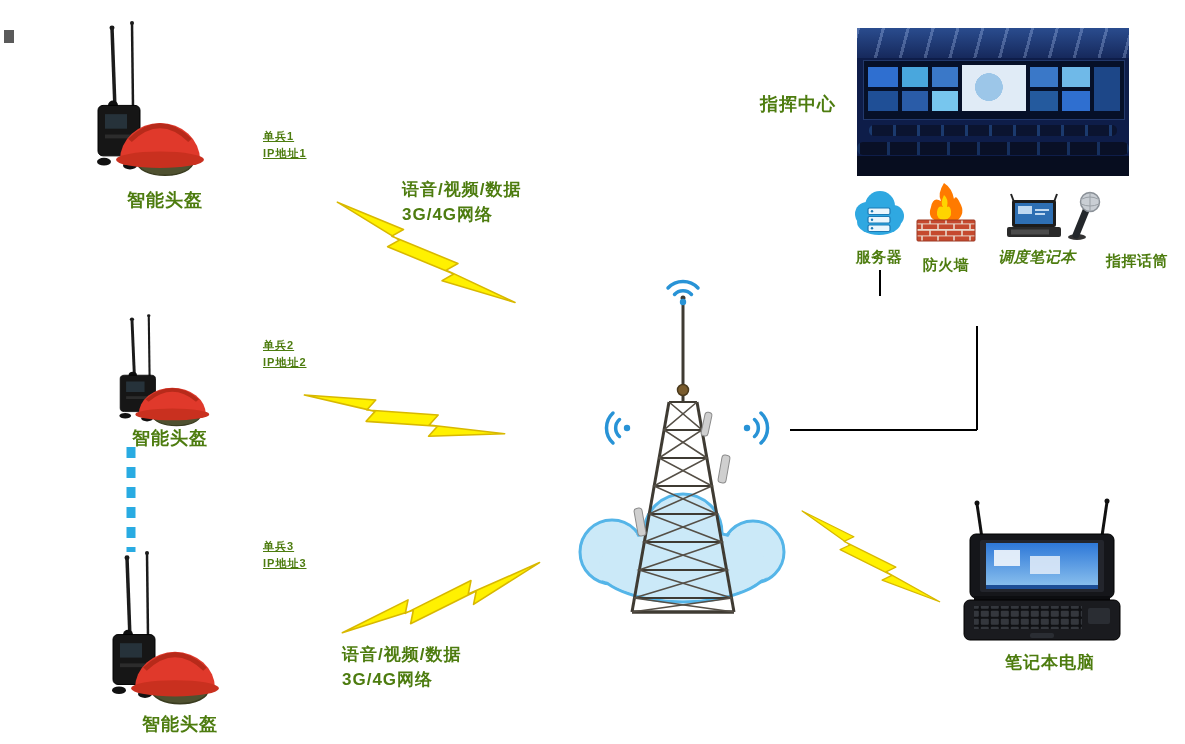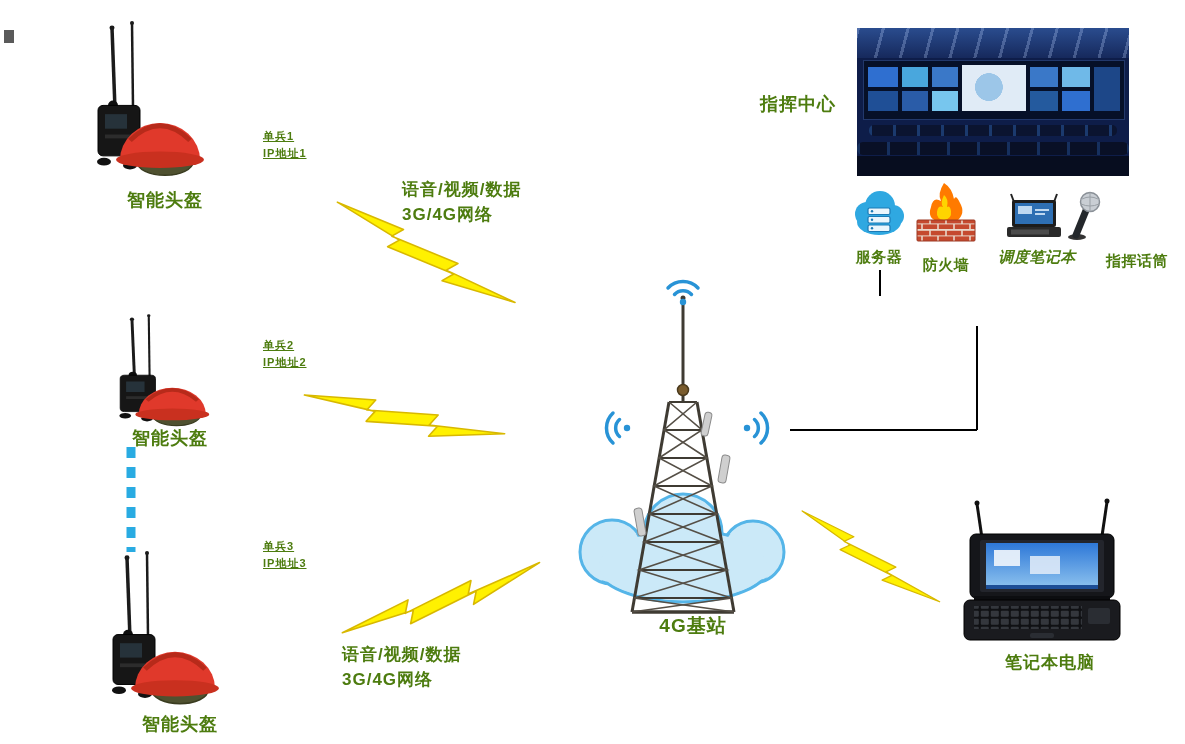--- a/index.html
+++ b/index.html
@@ -273,21 +273,20 @@
   </div>
   <div class="abs cn note" style="left:342px;top:643px;width:150px;">
     <div>语音/视频/数据</div>
     <div>3G/4G网络</div>
   </div>
 
   <div class="abs cn devlabel" style="left:68px;top:188px;width:135px;">智能头盔</div>
   <div class="abs cn devlabel" style="left:95px;top:426px;width:113px;">智能头盔</div>
   <div class="abs cn devlabel" style="left:83px;top:712px;width:135px;">智能头盔</div>
 
-  <div class="abs cn station-label" style="left:613px;top:613px;width:160px;">4G基站</div>
 
   <div class="abs cn cc-label" style="left:760px;top:92px;">指挥中心</div>
 
   <div class="abs cn equip-label" style="left:846px;top:248px;width:66px;">服务器</div>
   <div class="abs cn equip-label" style="left:912px;top:240px;width:68px;margin-top:16px;">防火墙</div>
   <div class="abs cn equip-label" style="left:994px;top:248px;width:86px;font-style:italic;">调度笔记本</div>
   <div class="abs cn equip-label" style="left:1102px;top:204px;width:70px;margin-top:48px;">指挥话筒</div>
 
 
   <div class="abs cn laptop-label" style="left:975px;top:651px;width:150px;">笔记本电脑</div>

